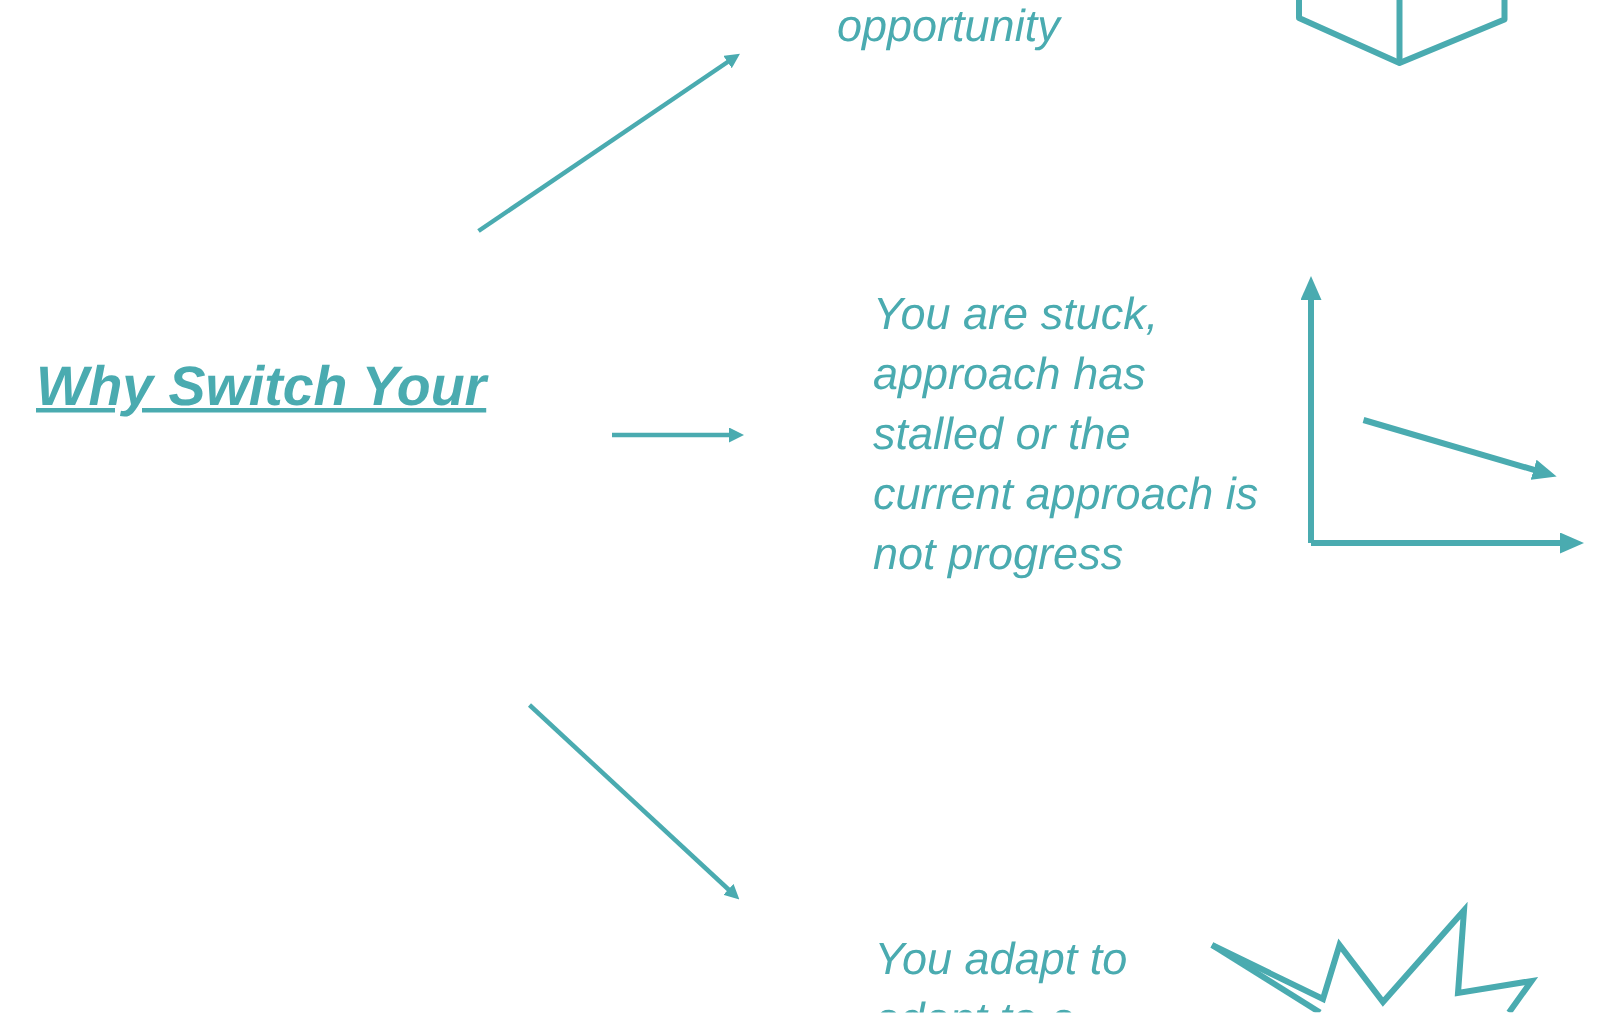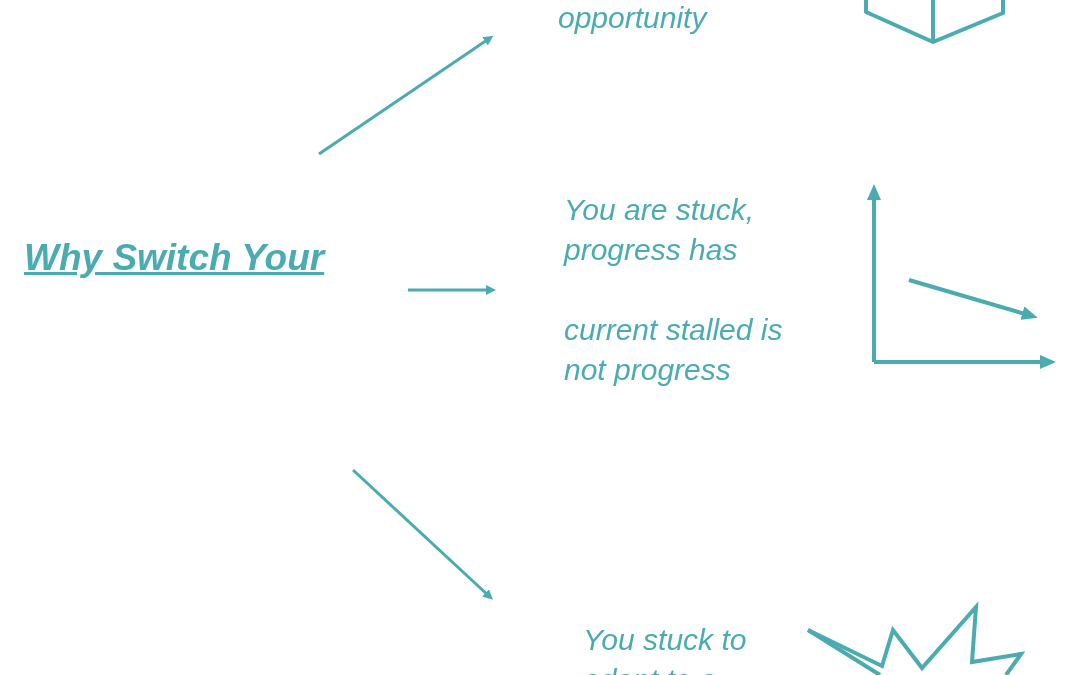--- a/index.html
+++ b/index.html
@@ -13,30 +13,30 @@
 <body>
 
 <p class="txt title">
   <span>Why Switch Your</span><br>
 </p>
 
 <p class="txt branch" style="left:558px; top:-2px;">
   <span>opportunity</span>
 </p>
 
-<p class="txt branch" style="left:564px; top:190px;">
+<p class="txt branch" style="left:582px; top:190px;">
   <span>You are stuck,</span><br>
-  <span>progress has</span><br>
-  <br>
-  <span>current stalled is</span><br>
+  <span>approach has</span><br>
+  <span>stalled or the</span><br>
+  <span>current approach is</span><br>
   <span>not progress</span>
 </p>
 
 <p class="txt branch" style="left:583px; top:620px;">
-  <span>You stuck to</span><br>
+  <span>You adapt to</span><br>
   <span>adapt to a</span>
 </p>
 
 <svg class="overlay" width="1080" height="675" viewBox="0 0 1080 675">
   <defs>
     <marker id="ah" markerWidth="10" markerHeight="10" refX="6" refY="5" orient="auto" markerUnits="userSpaceOnUse">
       <path d="M0,0 L10,5 L0,10 z" fill="#4aabb0"></path>
     </marker>
     <marker id="ah2" markerWidth="16" markerHeight="14" refX="10" refY="7" orient="auto" markerUnits="userSpaceOnUse">
       <path d="M0,0 L16,7 L0,14 z" fill="#4aabb0"></path>

